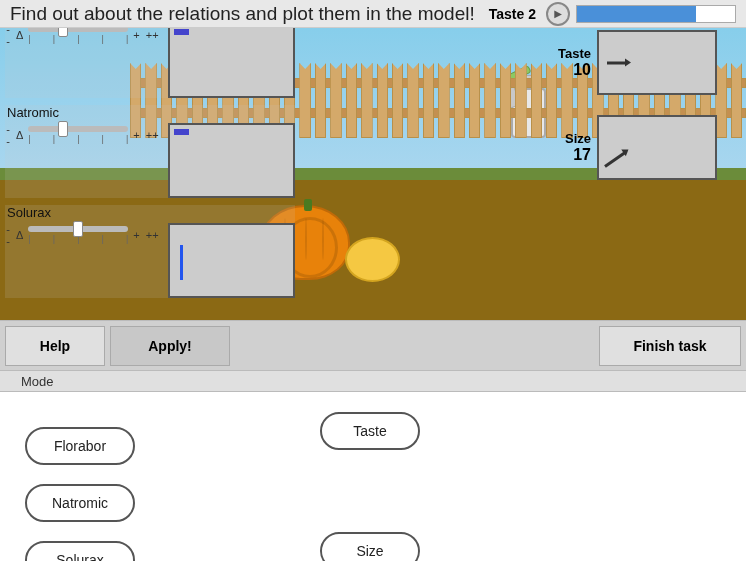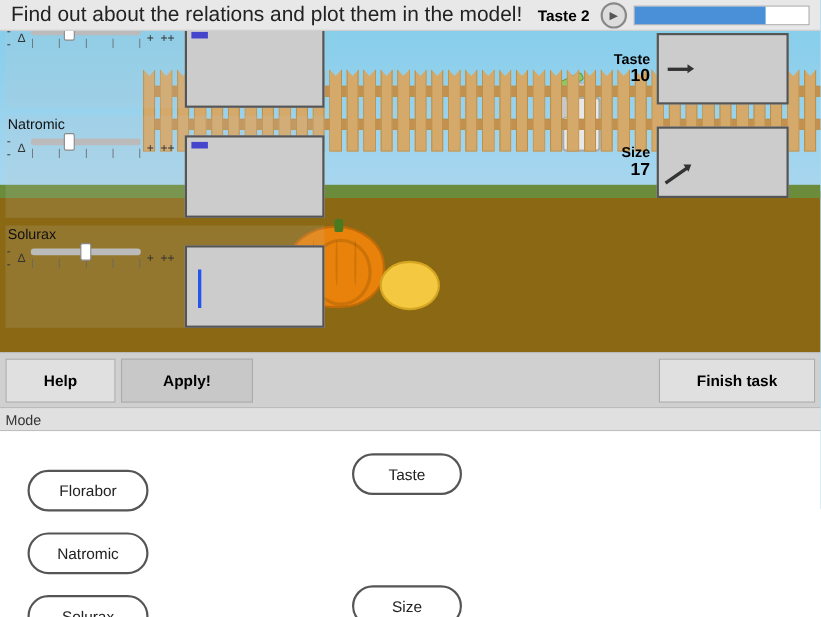--- a/index.html
+++ b/index.html
@@ -444,21 +444,21 @@
 
     
     .section-divider {
       width: 100%;
       height: 22px;
       background: #e0e0e0;
       border-top: 1px solid #bbb;
       border-bottom: 1px solid #bbb;
       display: flex;
       align-items: center;
-      padding-left: 5px;
+      padding-left: 21px;
       font-size: 13px;
       color: #333;
     }
 
     
     .bottom-section {
       width: 746px;
       height: 169px;
       background: white;
       position: relative;

